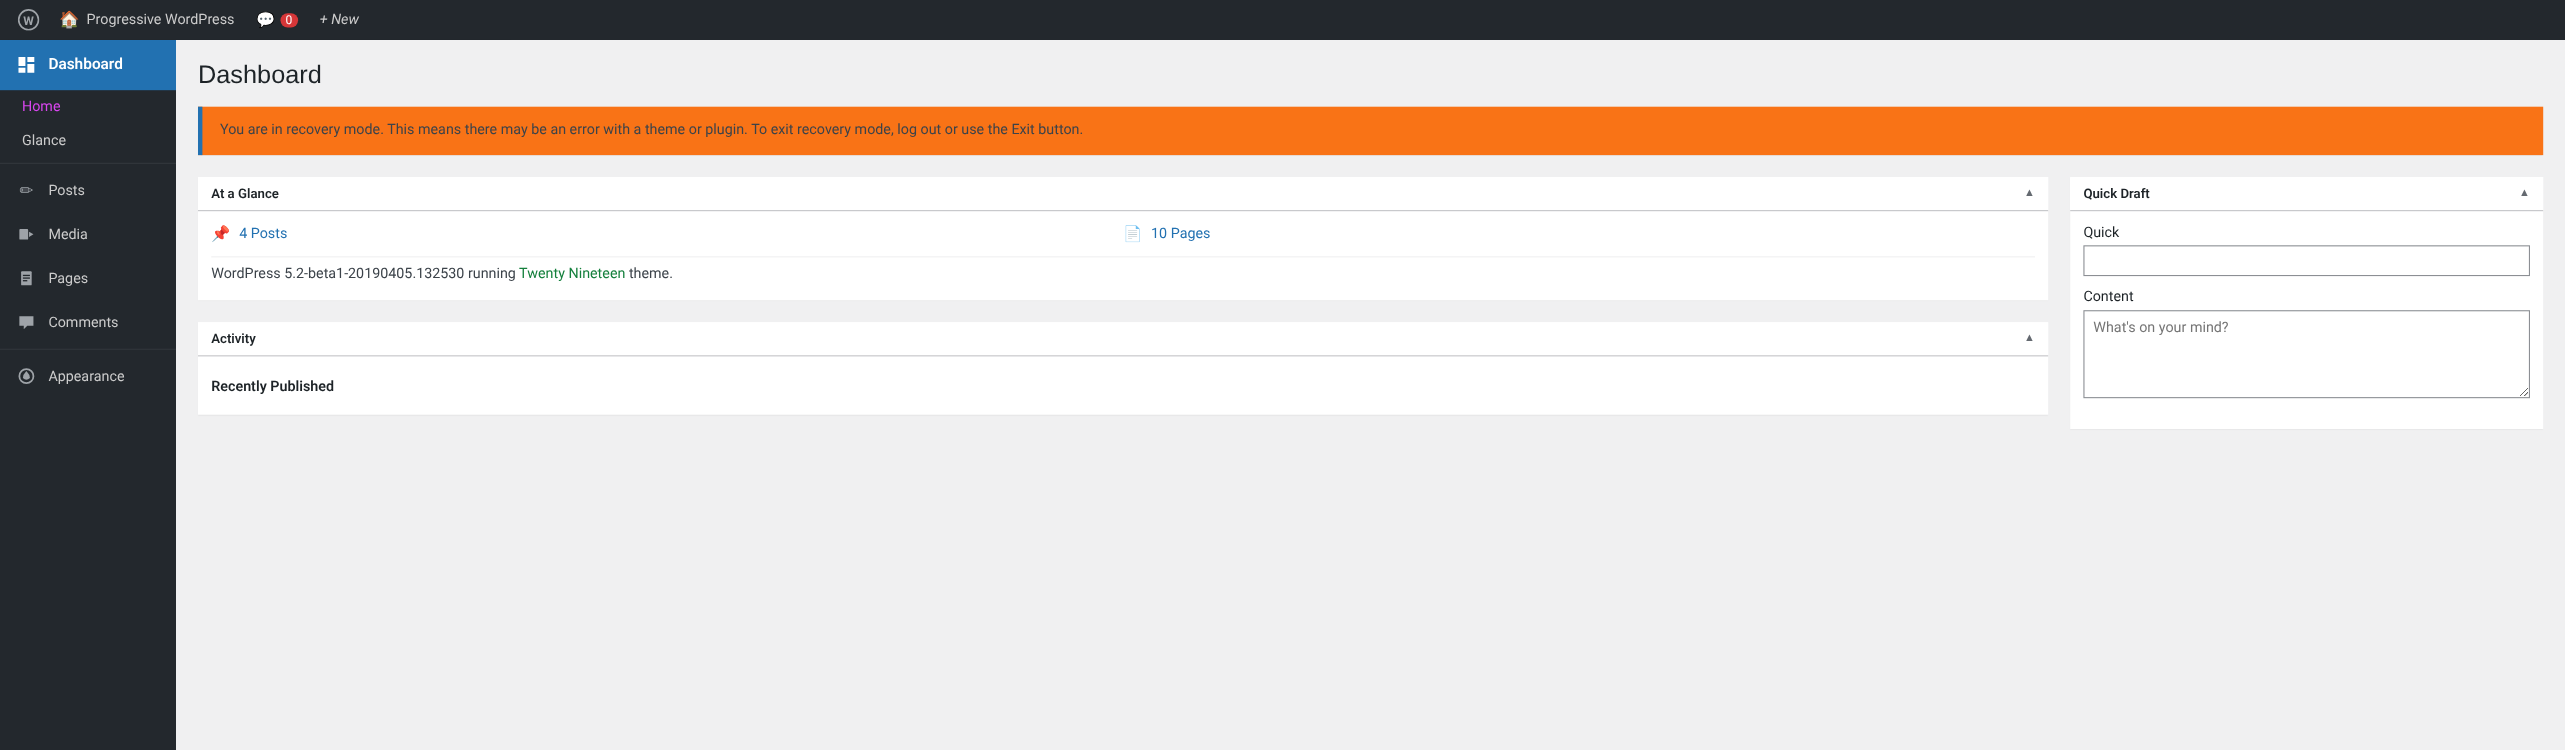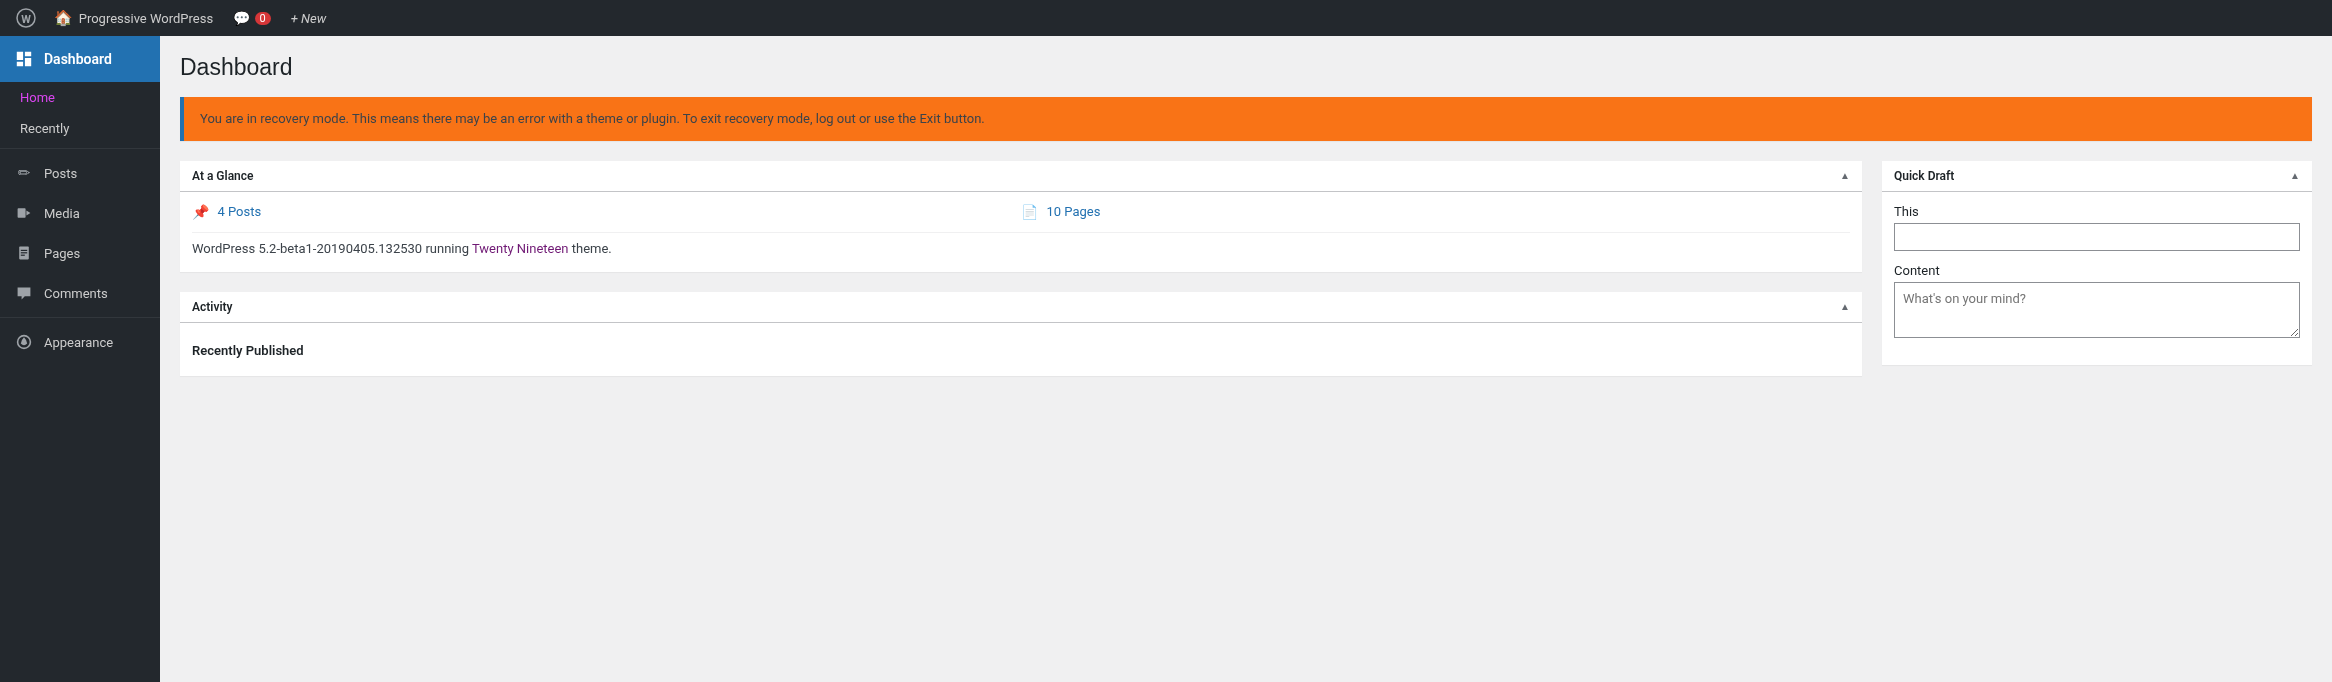--- a/index.html
+++ b/index.html
@@ -200,21 +200,21 @@
       color: #646970;
       font-size: 14px;
     }
     .glance-info {
       font-size: 13px;
       color: #3c434a;
       padding: 8px 0 4px;
       border-top: 1px solid #f0f0f1;
     }
     .glance-info a {
-      color: #701a75;
+      color: #15803d;
       text-decoration: none;
     }
 
     
     .quick-draft-field {
       margin-bottom: 12px;
     }
     .quick-draft-label {
       display: block;
       font-size: 13px;
@@ -228,21 +228,21 @@
       border: 1px solid #8c8f94;
       background: #fff;
       padding: 0 8px;
       font-size: 13px;
       color: #2c3338;
       border-radius: 0;
       outline: none;
     }
     .quick-draft-textarea {
       width: 100%;
-      height: 56px;
+      height: 80px;
       border: 1px solid #8c8f94;
       background: #fff;
       padding: 8px;
       font-size: 13px;
       color: #2c3338;
       resize: vertical;
       font-family: inherit;
     }
 
     
@@ -290,21 +290,21 @@
       <div class="sidebar-header-icon">
         <svg width="18" height="18" viewBox="0 0 20 20" fill="white">
           <path d="M2 11h7V2H2v9zm0 7h7v-5H2v5zm9 0h7v-9h-7v9zm0-16v5h7V2h-7z"></path>
         </svg>
       </div>
       <span>Dashboard</span>
     </div>
 
     <div class="sidebar-submenu">
       <a class="sidebar-sub-item active">Home</a>
-      <a class="sidebar-sub-item">Recently</a>
+      <a class="sidebar-sub-item">Glance</a>
     </div>
     <div class="sidebar-divider"></div>
 
     <div class="sidebar-menu-item">
       <div class="menu-icon">✏</div>
       <span>Posts</span>
     </div>
 
     <div class="sidebar-menu-item">
       <div class="menu-icon">
@@ -396,21 +396,21 @@
 
         <div>
 
           <div class="metabox">
             <div class="metabox-header">
               <span class="metabox-title">Quick Draft</span>
               <span class="triangle-up metabox-toggle"></span>
             </div>
             <div class="metabox-body">
               <div class="quick-draft-field">
-                <label class="quick-draft-label">This</label>
+                <label class="quick-draft-label">Quick</label>
                 <input type="text" class="quick-draft-input" style="">
               </div>
               <div class="quick-draft-field">
                 <label class="quick-draft-label">Content</label>
                 <textarea class="quick-draft-textarea" placeholder="What's on your mind?" style=""></textarea>
               </div>
             </div>
           </div>
         </div>
       </div>

